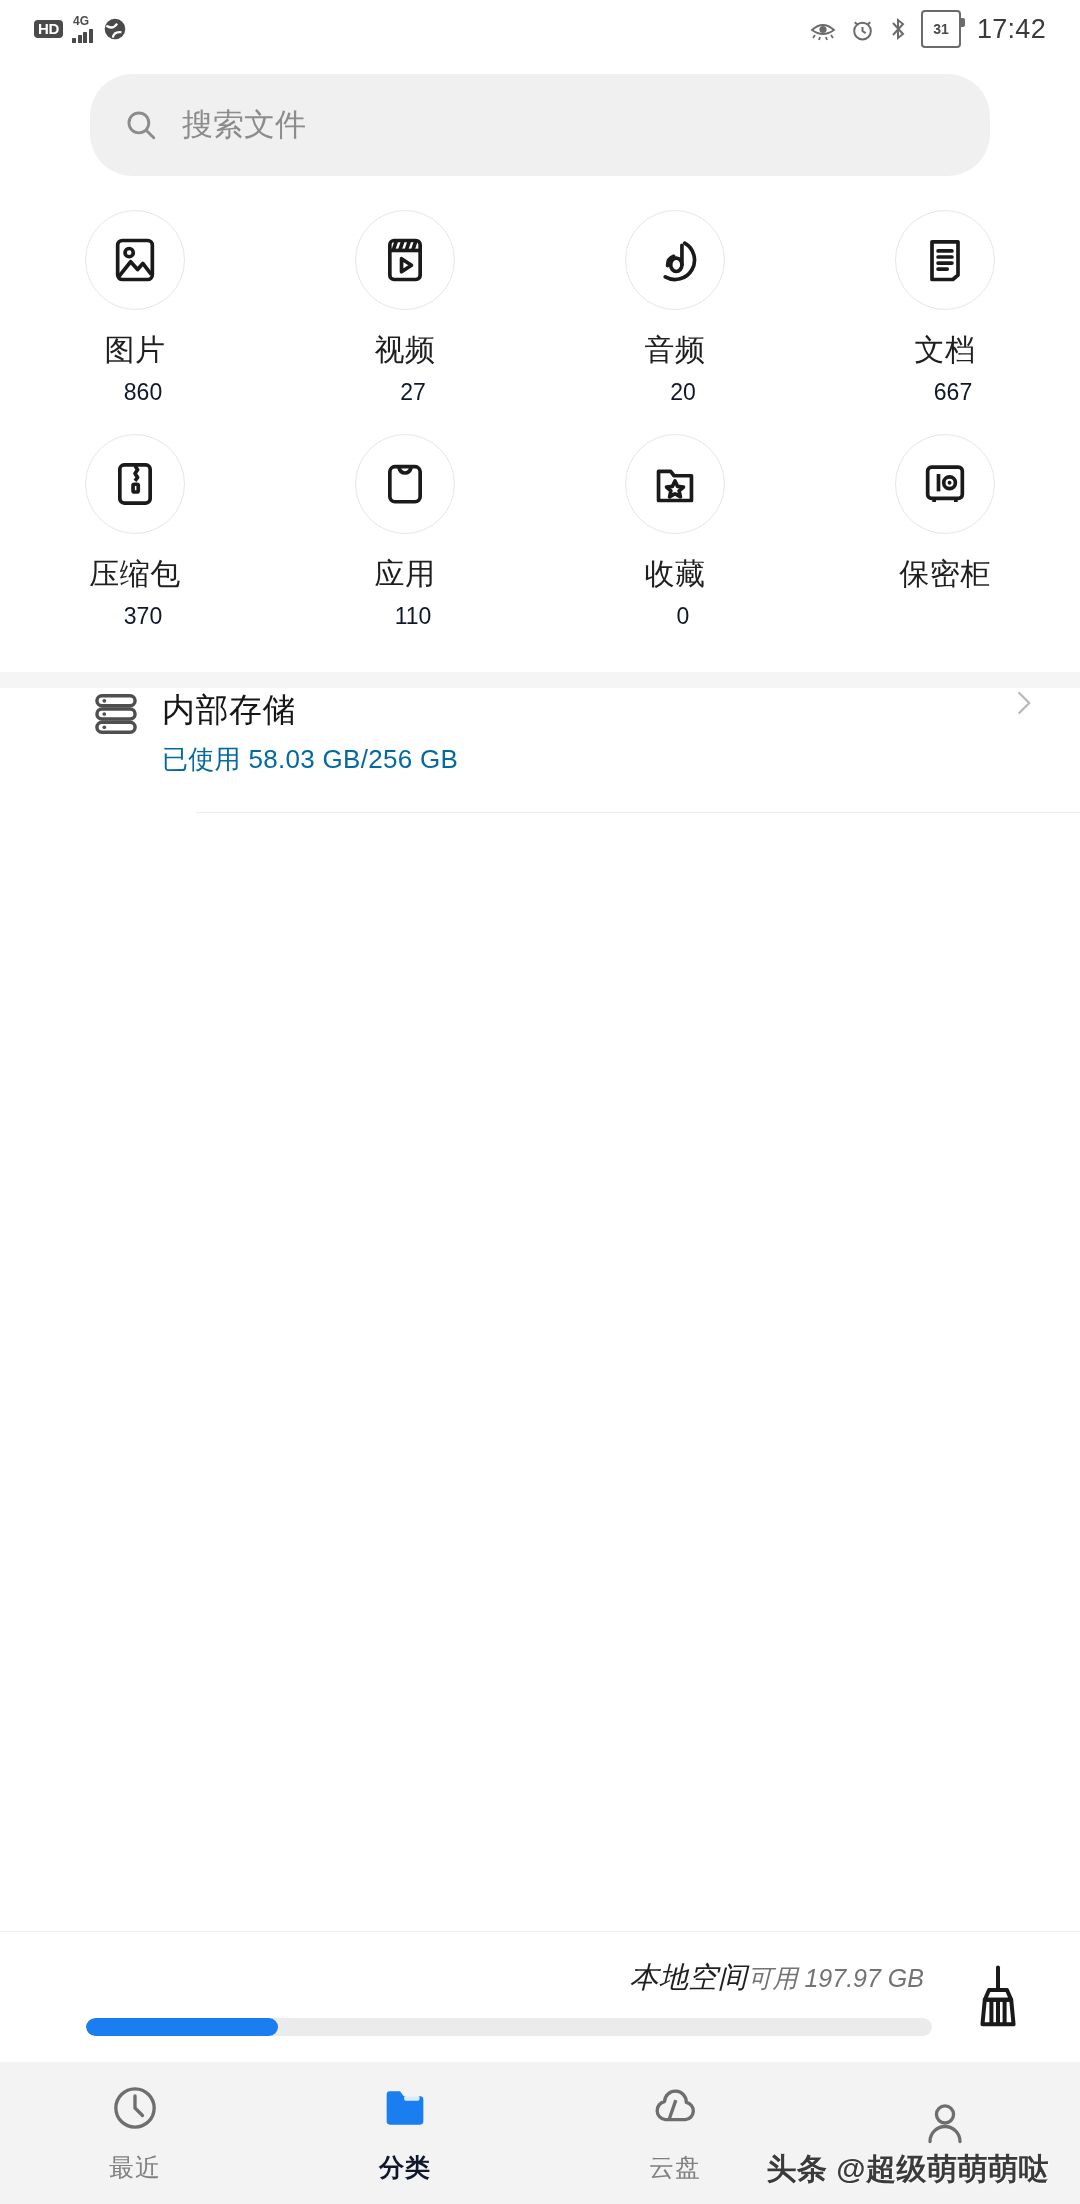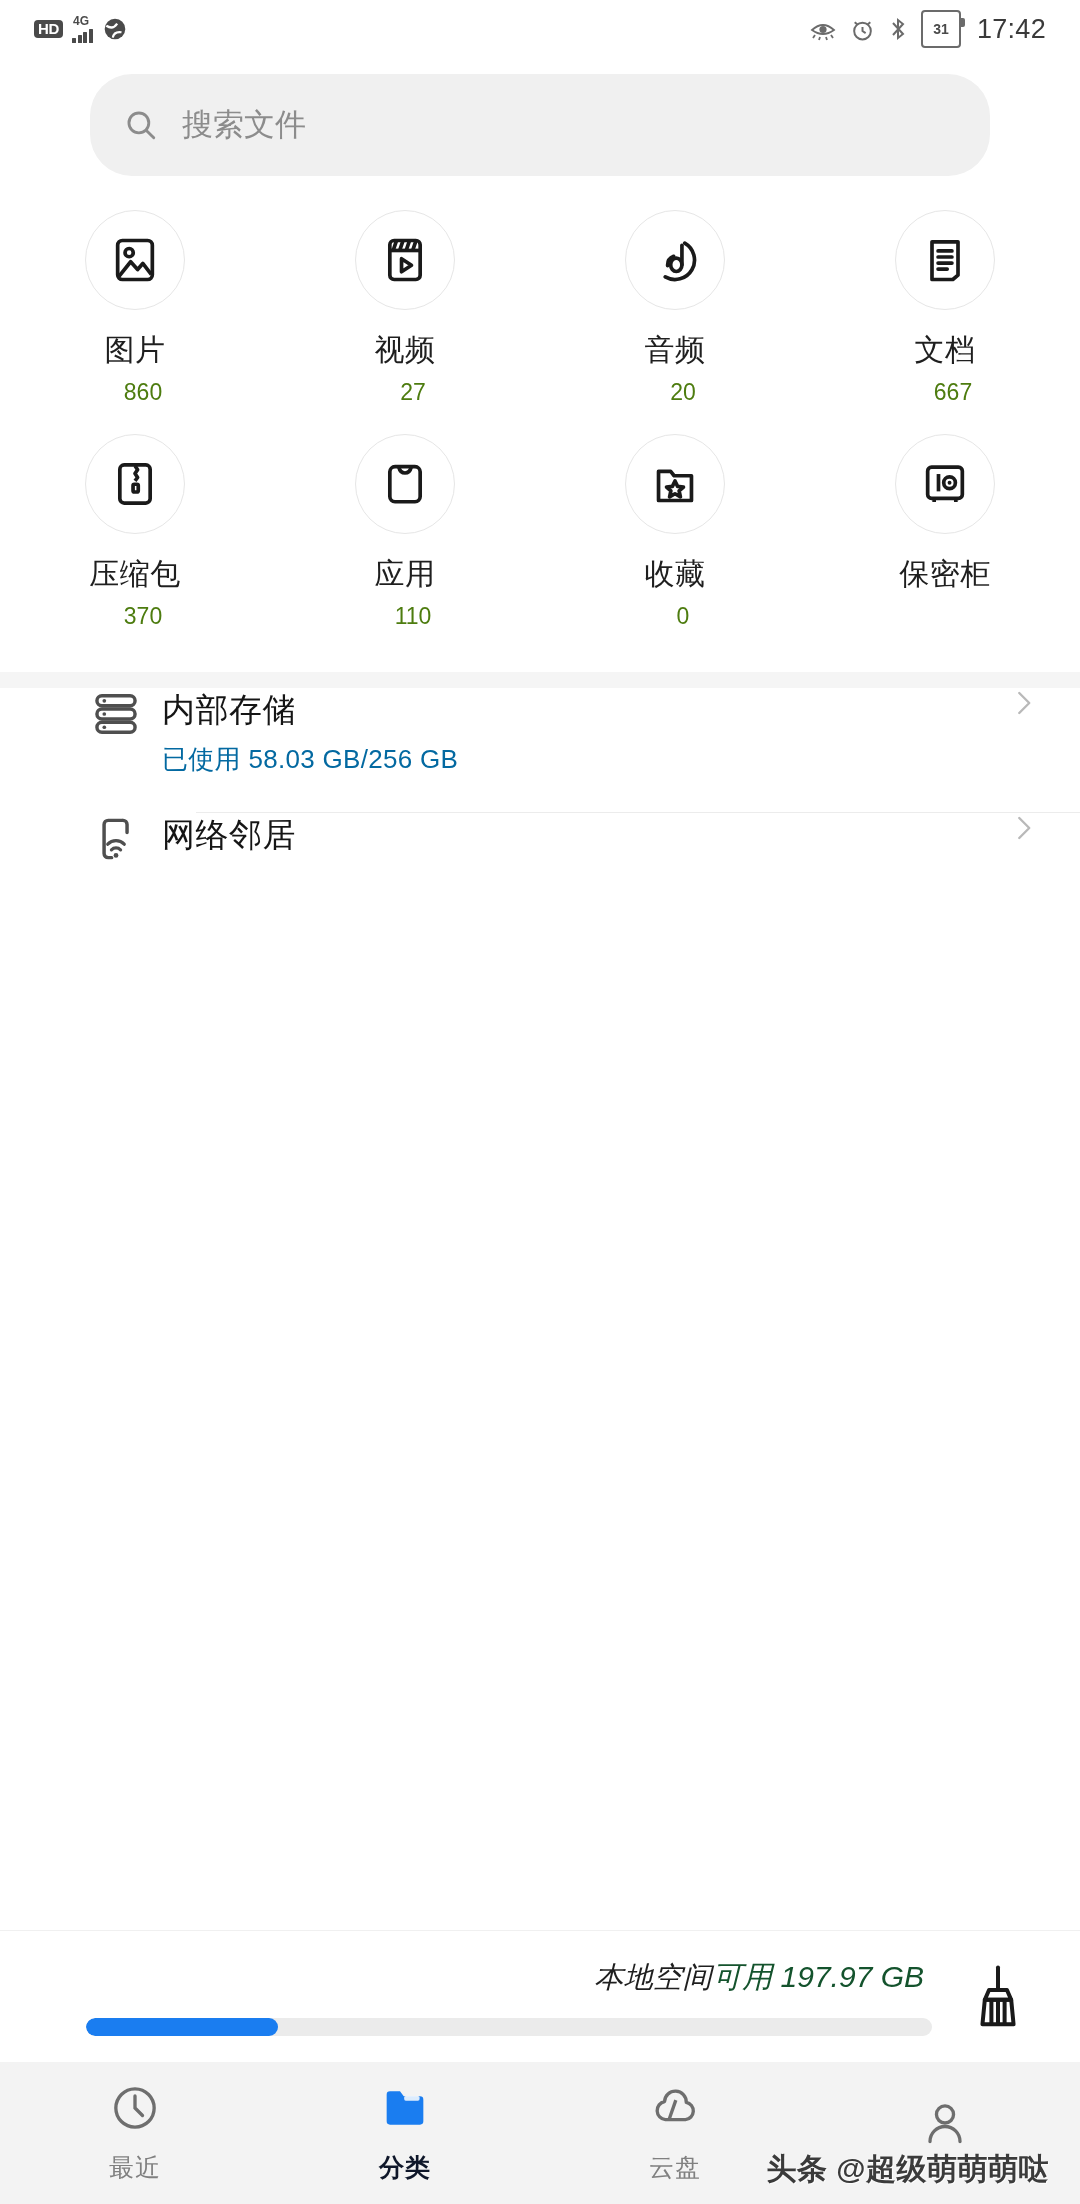--- a/index.html
+++ b/index.html
@@ -55,21 +55,21 @@
   
   .cats { padding:34px 0 0 0; background:#ffffff; }
   .cat-row { display:flex; }
   .cat { flex:1; display:flex; flex-direction:column; align-items:center; }
   .cat-circle {
     width:100px; height:100px; border-radius:50%;
     border:1.5px solid #e6e6e6; background:#ffffff;
     display:flex; align-items:center; justify-content:center;
   }
   .cat-label { margin-top:20px; font-size:30px; color:#1f1f1f; letter-spacing:0.5px; }
-  .cat-count { margin-top:8px; font-size:23px; color:#4d7c0f; height:27px;margin-left:16px; }
+  .cat-count { margin-top:8px; font-size:23px; color:#0f172a; height:27px;margin-left:16px; }
   .cat-row.r2 { margin-top:28px; }
 
   
   .sep { height:16px; background:#f5f5f5; margin-top:42px; flex:0 0 16px; }
 
   
   .list { background:#ffffff; padding:0 0 0 0; }
   .row {
     display:flex; align-items:flex-start; height:124px; padding:0 40px 0 90px; position:relative;
   }
@@ -85,21 +85,21 @@
 
   
   .localspace {
     flex:0 0 auto; background:#ffffff; padding:26px 46px 26px 86px;
     border-top:1px solid #f0f0f0;
     display:flex; align-items:center; gap:30px;
   }
   .ls-main { flex:1; }
   .ls-top { display:flex; align-items:baseline; justify-content:flex-end; padding-right:8px;font-style:italic; }
   .ls-title { font-size:29px; color:#1f1f1f; letter-spacing:0.5px; }
-  .ls-free { font-size:30px; color:#14532d; }
+  .ls-free { font-size:25px; color:#737373; }
   .ls-track {
     margin-top:20px; height:18px; background:#ebebeb; border-radius:9px; overflow:hidden;
   }
   .ls-fill { height:100%; background:#1a7df0; border-radius:9px; }
   .broom { flex:0 0 72px; display:flex; align-items:center; justify-content:center; }
 
   
   .nav {
     flex:0 0 142px; height:142px; background:#f3f3f3;
     display:flex; align-items:center;
@@ -306,39 +306,20 @@
       </div>
       <div class="chev">
         <svg width="30" height="30" viewBox="0 0 24 24" fill="none" stroke="#b9b9b9" stroke-width="1.9" stroke-linecap="round" stroke-linejoin="round">
           <path d="M9 4 L17 12 L9 20"></path>
         </svg>
       </div>
     </div>
 
     <div class="divider"></div>
 
-    <div class="row">
-      <div class="row-ico">
-        <svg width="52" height="52" viewBox="0 0 24 24" fill="none" stroke="#4f4f4f" stroke-width="1.6" stroke-linecap="round">
-          <path d="M15.2 3.4 H8.4 A1.9 1.9 0 0 0 6.5 5.3 V18.7 A1.9 1.9 0 0 0 8.4 20.6 H10"></path>
-          <path d="M15.2 3.4 A1.9 1.9 0 0 1 17.1 5.3 V9"></path>
-          <path d="M8.2 14.4 A5.2 5.2 0 0 1 15.8 14.4" stroke-width="1.5"></path>
-          <path d="M9.9 17.0 A3 3 0 0 1 14.1 17.0" stroke-width="1.5"></path>
-          <circle cx="12" cy="19.6" r="1.1" fill="#4f4f4f" stroke="none"></circle>
-        </svg>
-      </div>
-      <div class="row-body">
-        <div class="row-title">网络邻居</div>
-      </div>
-      <div class="chev">
-        <svg width="30" height="30" viewBox="0 0 24 24" fill="none" stroke="#b9b9b9" stroke-width="1.9" stroke-linecap="round" stroke-linejoin="round">
-          <path d="M9 4 L17 12 L9 20"></path>
-        </svg>
-      </div>
-    </div>
 
   </div>
 
   <div class="spacer"></div>
 
   <div class="localspace">
     <div class="ls-main">
       <div class="ls-top">
         <span class="ls-title">本地空间</span>
         <span class="ls-free">可用 197.97 GB</span>

